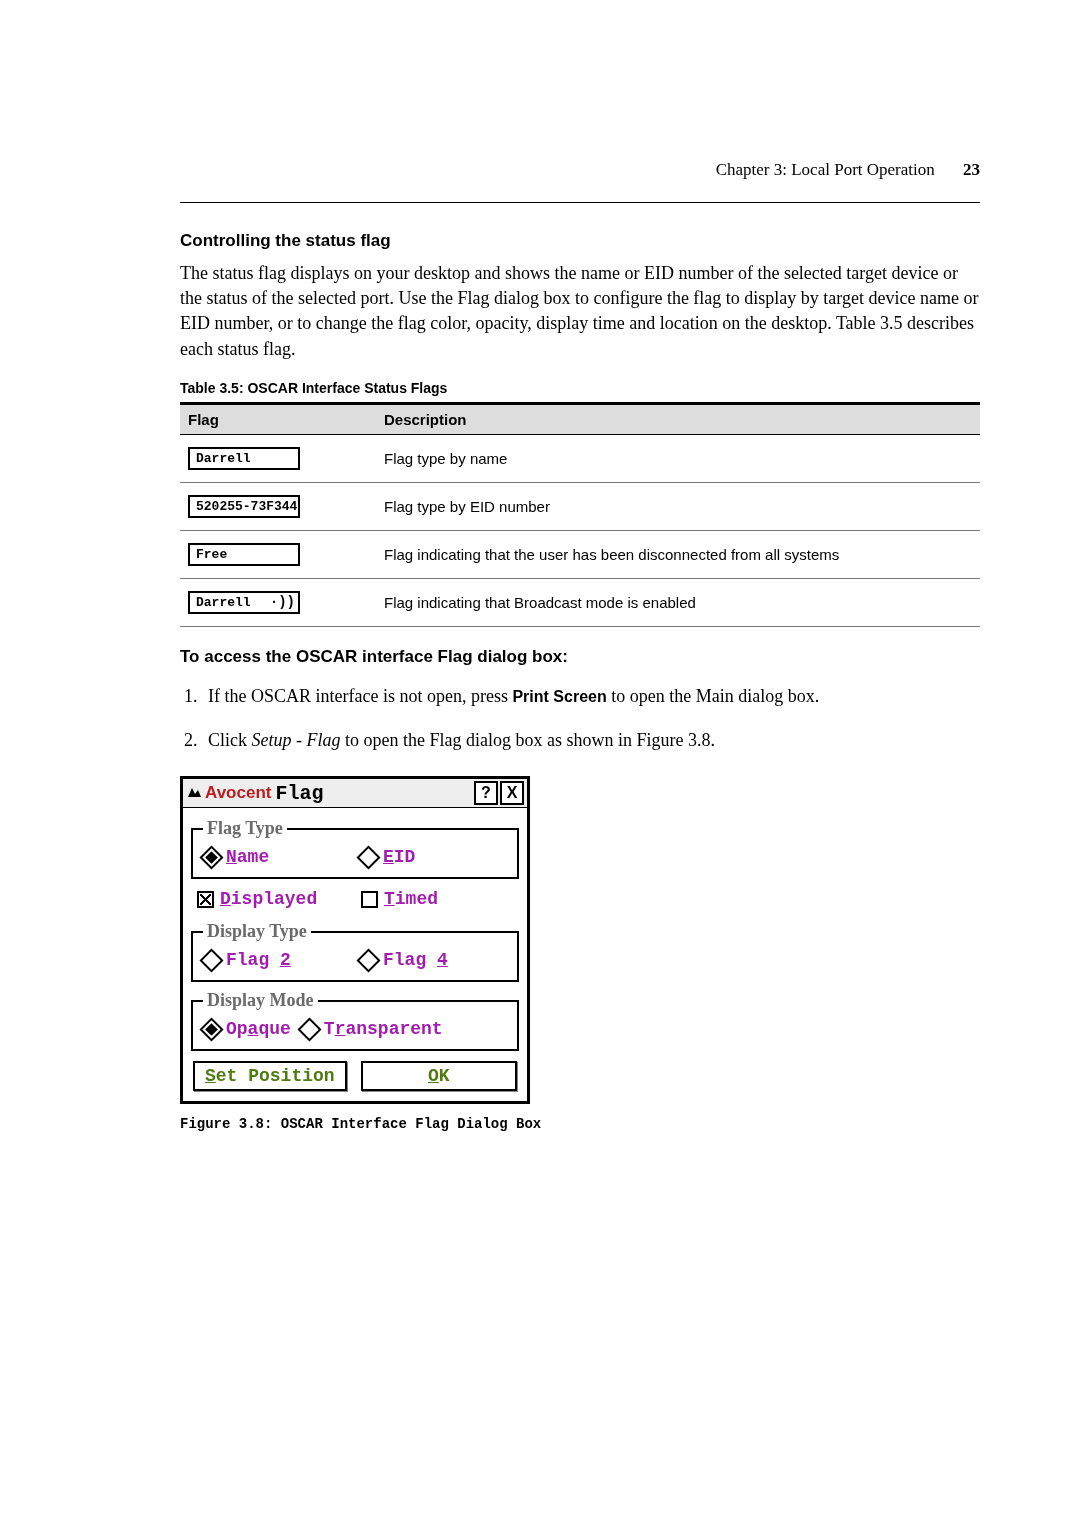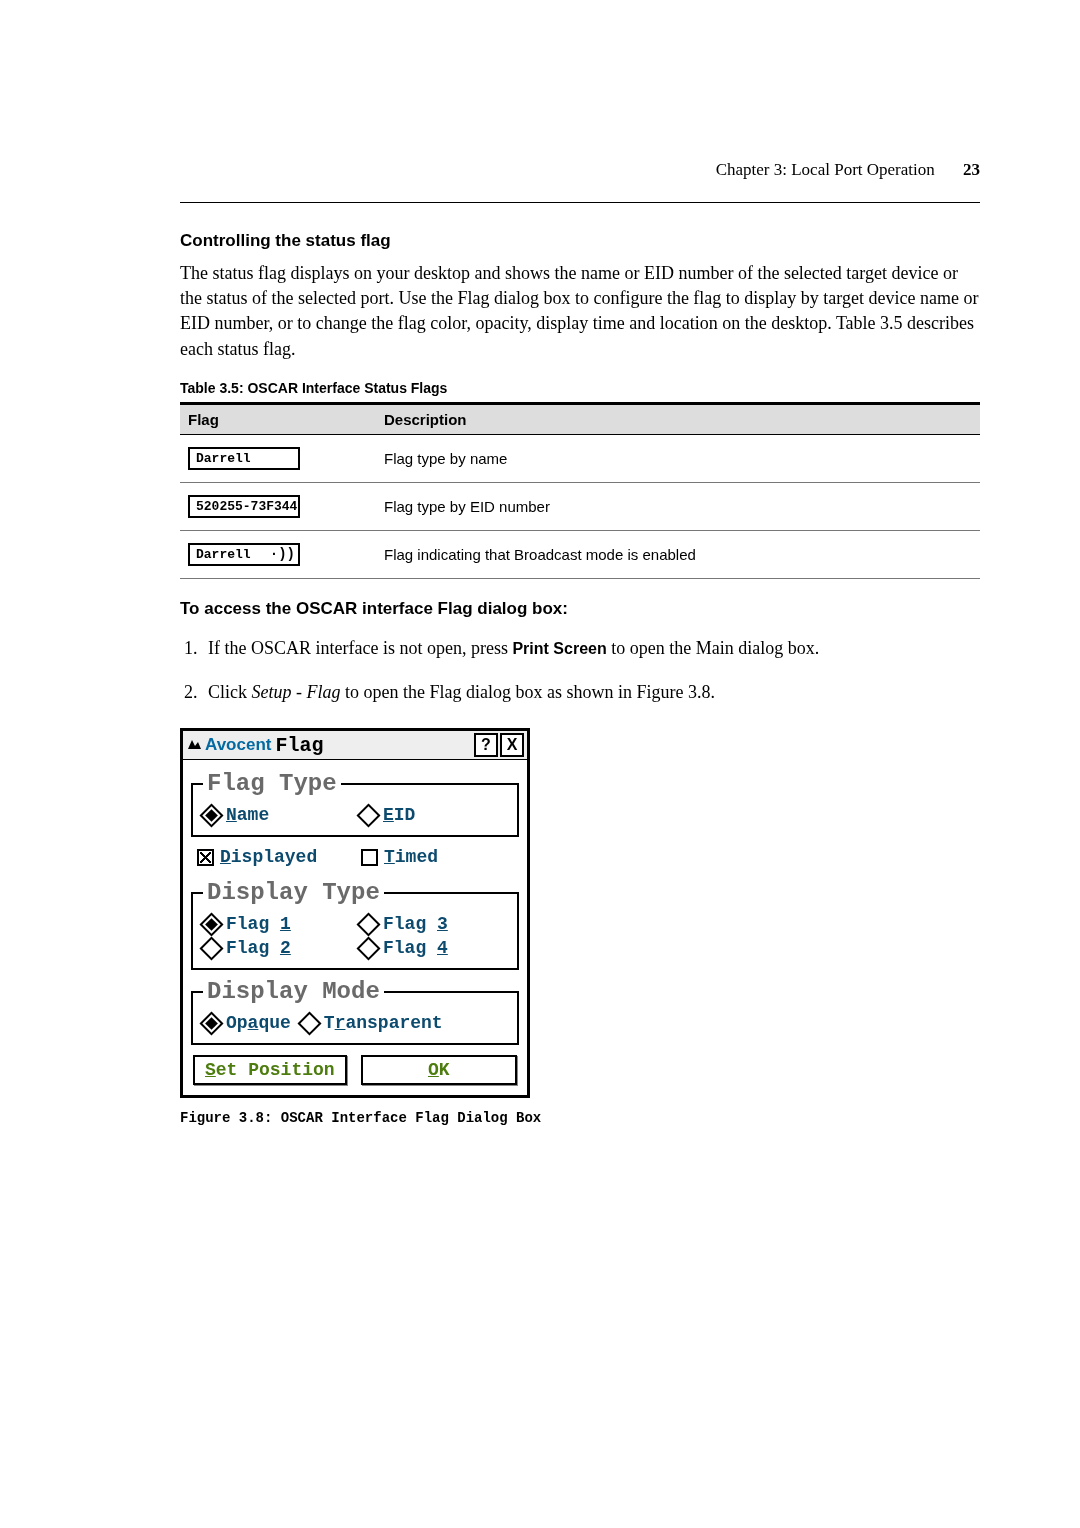--- a/index.html
+++ b/index.html
@@ -127,21 +127,21 @@
     border-bottom: 1px solid #000;
   }
   .logo {
     width: 16px;
     height: 16px;
     display: inline-block;
     margin-right: 3px;
   }
   .logo svg { display: block; }
   .avocent {
-    color: #0369a1;
+    color: #b91c1c;
     font-family: Arial, Helvetica, sans-serif;
     font-weight: bold;
     font-size: 17px;
     margin-right: 4px;
   }
   .dlgtitle {
     font-family: "Courier New", monospace;
     font-weight: bold;
     font-size: 20px;
     color: #000;
@@ -162,31 +162,31 @@
   }
   .dialog-body {
     padding: 6px 8px 10px 8px;
   }
   fieldset {
     border: 2px solid #000;
     margin: 4px 0 8px 0;
     padding: 6px 10px 8px 10px;
   }
   legend {
-    font-family: Liberation Mono, monospace;
-    font-weight: bold;
-    font-size: 24px;
+    font-family: Liberation Serif, serif;
+    font-weight: bold;
+    font-size: 18px;
     padding: 0 4px;
     color: #6a6a6a;
   }
   .mono {
     font-family: "Courier New", monospace;
     font-weight: bold;
     font-size: 18px;
-    color: #0c4a6e;
+    color: #a21caf;
   }
   .ul { text-decoration: underline; }
   .row {
     display: flex;
     gap: 10px;
     padding: 2px 0;
   }
   .cell {
     flex: 1;
     display: flex;
@@ -271,20 +271,24 @@
       </tr>
     </thead>
     <tbody>
       <tr>
         <td class="flagcell"><span class="flagbox"><span>Darrell</span></span></td>
         <td>Flag type by name</td>
       </tr>
       <tr>
         <td class="flagcell"><span class="flagbox"><span>520255-73F344</span></span></td>
         <td>Flag type by EID number</td>
+      </tr>
+      <tr>
+        <td class="flagcell"><span class="flagbox"><span>Free</span></span></td>
+        <td>Flag indicating that the user has been disconnected from all systems</td>
       </tr>
       <tr>
         <td class="flagcell"><span class="flagbox"><span>Darrell</span><span class="bcast">·))</span></span></td>
         <td>Flag indicating that Broadcast mode is enabled</td>
       </tr>
     </tbody>
   </table>
 
   <h3 class="sec">To access the OSCAR interface Flag dialog box:</h3>
   <ol>
@@ -333,30 +337,20 @@
         <div class="cell">
           <span class="check"></span>
           <span class="mono"><span class="ul">T</span><span>imed</span></span>
         </div>
       </div>
 
       <fieldset>
         <legend>Display Type</legend>
         <div class="row">
           <div class="cell">
-            <span class="radio"></span>
-            <span class="mono"><span>Flag </span><span class="ul">1</span></span>
-          </div>
-          <div class="cell">
-            <span class="radio-o"></span>
-            <span class="mono"><span>Flag </span><span class="ul">3</span></span>
-          </div>
-        </div>
-        <div class="row">
-          <div class="cell">
             <span class="radio-o"></span>
             <span class="mono"><span>Flag </span><span class="ul">2</span></span>
           </div>
           <div class="cell">
             <span class="radio-o"></span>
             <span class="mono"><span>Flag </span><span class="ul">4</span></span>
           </div>
         </div>
       </fieldset>
 

